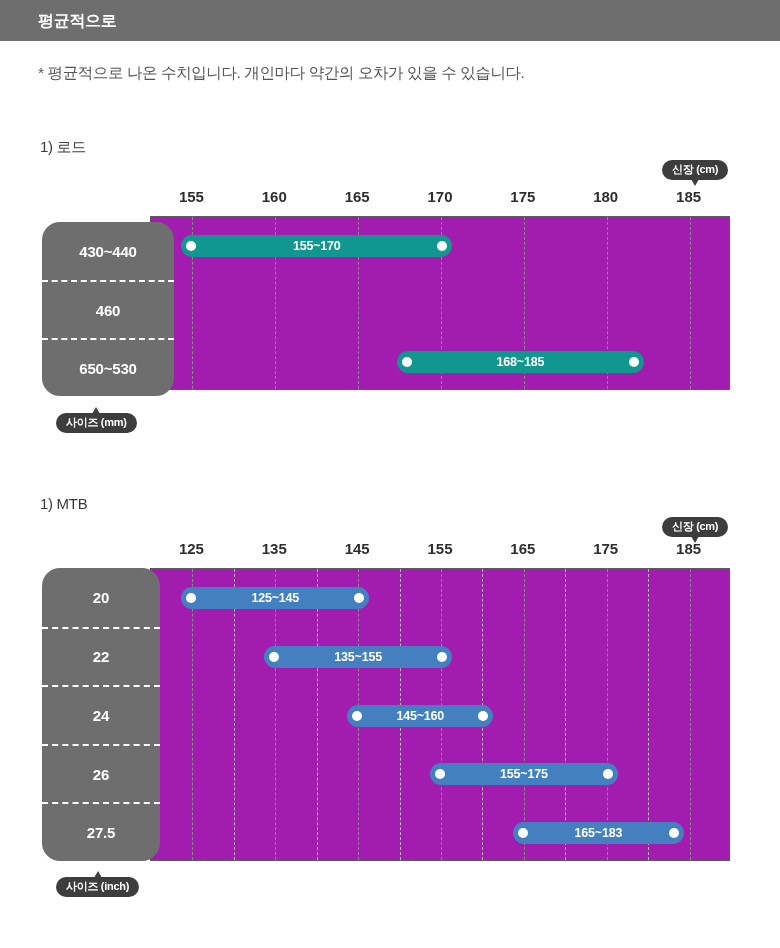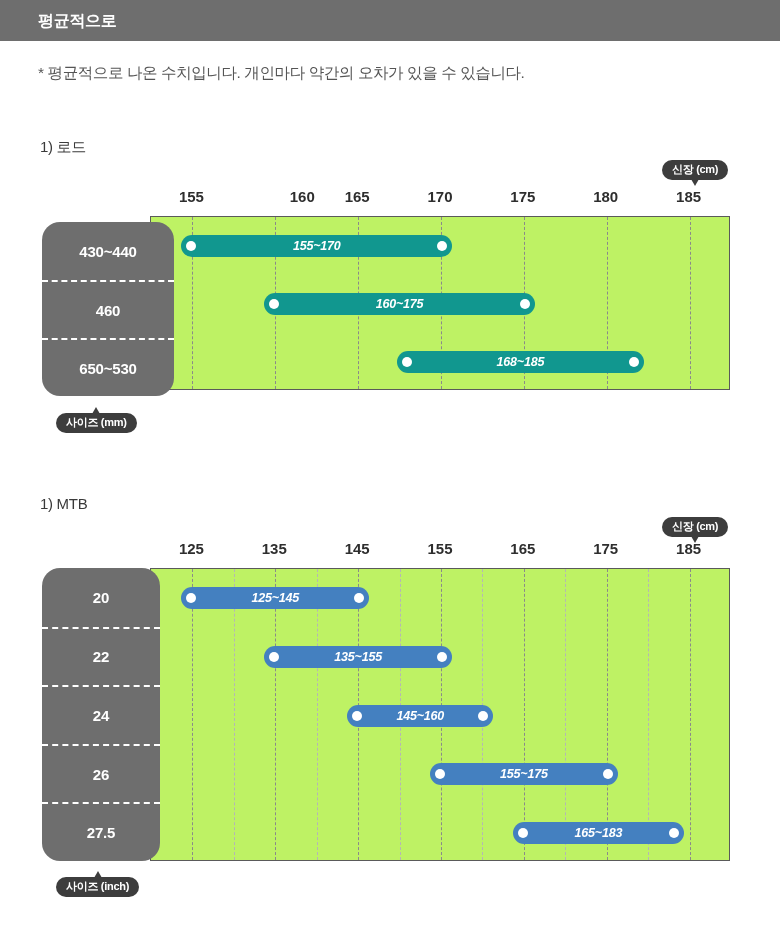--- a/index.html
+++ b/index.html
@@ -100,22 +100,21 @@
   }
 
   
   .plot {
     position: absolute;
     border-left: 1px solid #5a5a5a;
     border-top: 1px solid #5a5a5a;
     border-bottom: 1px solid #5a5a5a;
     border-right: 1px solid #5a5a5a;
     box-sizing: border-box;
-    background: #bef264;
-    font-style: italic;
+    background: #a21caf;
   }
   .tick-label {
     position: absolute;
     font-size: 15px;
     font-weight: bold;
     color: #2e2e2e;
     transform: translateX(-50%);
     white-space: nowrap;
   }
   .gridline {
@@ -202,45 +201,40 @@
       <div class="gridline" style="left: 207.143px;"></div>
       <div class="gridline" style="left: 290px;"></div>
       <div class="gridline" style="left: 372.857px;"></div>
       <div class="gridline" style="left: 455.714px;"></div>
       <div class="gridline" style="left: 538.571px;"></div>
       <div class="bar" style="left: 30.4286px; width: 270.571px; top: 18px; background: rgb(17, 151, 143);">
         <span class="bar-dot start"></span>
         <span class="bar-label">155~170</span>
         <span class="bar-dot end"></span>
       </div>
-      <div class="bar" style="left: 113.286px; width: 270.571px; top: 76px; background: rgb(17, 151, 143);">
-        <span class="bar-dot start"></span>
-        <span class="bar-label">160~175</span>
-        <span class="bar-dot end"></span>
-      </div>
       <div class="bar" style="left: 245.857px; width: 247px; top: 134px; background: rgb(17, 151, 143);">
         <span class="bar-dot start"></span>
         <span class="bar-label">168~185</span>
         <span class="bar-dot end"></span>
       </div>
     </div>
 
   <div class="sizebox" id="road-sizebox" style="left:42px; top:84px; width:132px; height:174px;">
       <div class="sizebox-row" style="height: 58px;">
         <span>430~440</span>
       </div>
       <div class="sizebox-row" style="height: 58px;">
         <span>460</span>
       </div>
       <div class="sizebox-row" style="height: 58px;">
         <span>650~530</span>
       </div>
     </div>
 <div class="tick-label" style="left: 191.429px; top: 50px;">155</div>
-    <div class="tick-label" style="left: 274.286px; top: 50px; margin-left: 28px;">160</div>
+    <div class="tick-label" style="left: 274.286px; top: 50px;">160</div>
     <div class="tick-label" style="left: 357.143px; top: 50px;">165</div>
     <div class="tick-label" style="left: 440px; top: 50px;">170</div>
     <div class="tick-label" style="left: 522.857px; top: 50px;">175</div>
     <div class="tick-label" style="left: 605.714px; top: 50px;">180</div>
     <div class="tick-label" style="left: 688.571px; top: 50px;">185</div>
   </div>
 
 <div class="section" id="section-mtb" style="top:495px;">
   <div class="section-title">1) MTB</div>
 

